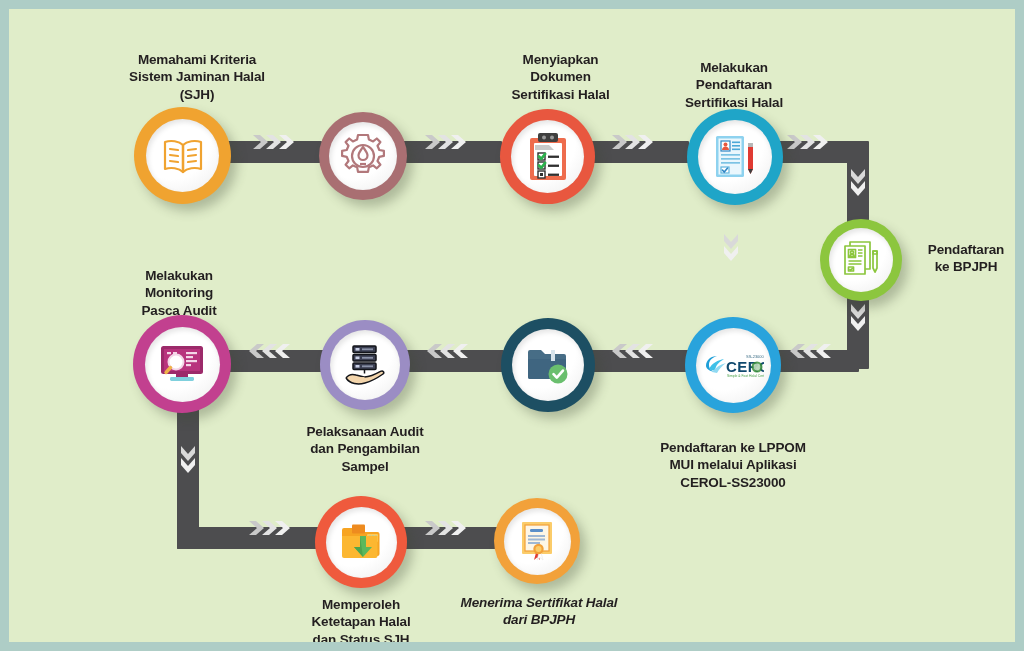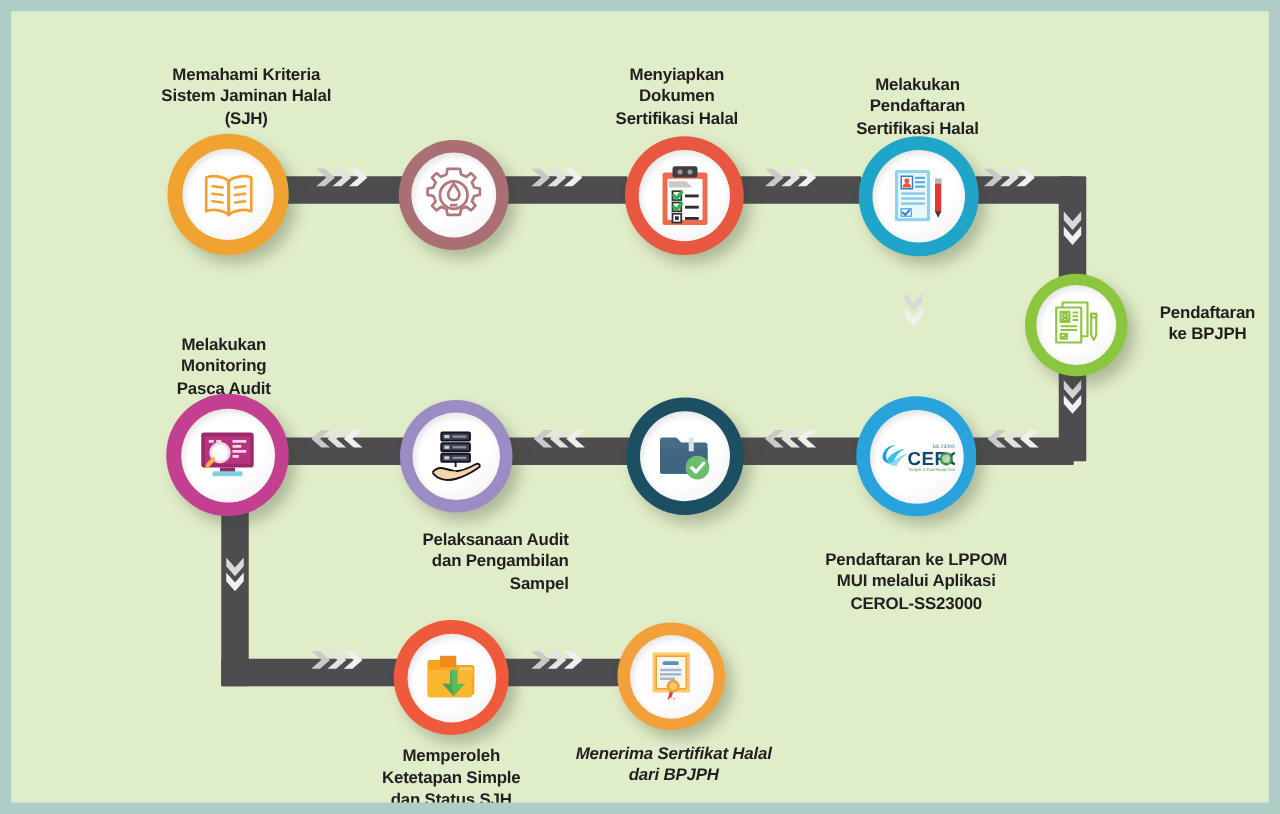--- a/index.html
+++ b/index.html
@@ -223,21 +223,21 @@
               <path d="M23 2 l5 0 .9 4.6 4.2 1.8 3.7-2.9 3.6 3.6-2.9 3.7 1.8 4.2 4.6.9 0 5-4.6.9-1.8 4.2 2.9 3.7-3.6 3.6-3.7-2.9-4.2 1.8-.9 4.6-5 0-5 0-.9-4.6-4.2-1.8-3.7 2.9-3.6-3.6 2.9-3.7-1.8-4.2-4.6-.9 0-5 4.6-.9 1.8-4.2-2.9-3.7 3.6-3.6 3.7 2.9 4.2-1.8.9-4.6 5 0"></path>
               <circle cx="23" cy="23" r="11"></circle>
               <path d="M23 14 c-3 4 -4.5 6 -4.5 8.5 0 2.6 2 4.5 4.5 4.5 2.5 0 4.5-1.9 4.5-4.5 0-2.5-1.5-4.5-4.5-8.5 Z"></path>
               <path d="M20 31 h6"></path>
             </g>
           </svg>
         </span>
       </div>
     </div>
 
-    <div class="label" style="left:435px; top:42px; width:195px;">Menyiapkan
+    <div class="label" style="left:454px; top:42px; width:195px;">Menyiapkan
 Dokumen
 Sertifikasi Halal</div>
     <div class="node" style="left:491px; top:100px; width:95px; height:95px; background:#e8573f;">
       <div class="inner" style="width:73px; height:73px;">
         <span>
           <svg width="42" height="50" viewBox="0 0 42 50">
             <rect x="3" y="6" width="36" height="42" rx="2" fill="#ee6c4d"></rect>
             <rect x="7" y="11" width="28" height="33" rx="1" fill="#ffffff"></rect>
             <rect x="11" y="1" width="20" height="9" rx="2" fill="#3f3f3f"></rect>
             <circle cx="17" cy="5.5" r="2" fill="#9a9a9a"></circle>
@@ -368,21 +368,21 @@
               <rect x="20" y="13.9" width="11" height="1.8"></rect>
               <rect x="20" y="22.4" width="11" height="1.8"></rect>
             </g>
             <path d="M22.5 26.5 v4" stroke="#13151a" stroke-width="1.5"></path>
             <path d="M4 35 c3-4 7-4 10-3 l8 2 c2 .5 2 3 0 3 l-6 0" fill="#f3d5ab" stroke="#13151a" stroke-width="1.5" stroke-linejoin="round"></path>
             <path d="M4 35 c4 6 12 7 19 5 c6-1.6 13-5.5 18-9 c2-1.4 0-4 -2.5-2.6 c-5 2.8 -11 5.4 -16 5.6" fill="#f3d5ab" stroke="#13151a" stroke-width="1.5" stroke-linejoin="round"></path>
           </svg>
         </span>
       </div>
     </div>
-    <div class="label" style="left:266px; top:414px; width:180px;text-align:right;">Pelaksanaan Audit
+    <div class="label" style="left:266px; top:414px; width:180px;">Pelaksanaan Audit
 dan Pengambilan
 Sampel</div>
 
     <div class="label" style="left:80px; top:258px; width:180px;">Melakukan
 Monitoring
 Pasca Audit</div>
     <div class="node" style="left:124px; top:306px; width:98px; height:98px; background:#c2408f;">
       <div class="inner" style="width:75px; height:75px;">
         <span>
           <svg width="48" height="44" viewBox="0 0 48 44">
@@ -420,21 +420,21 @@
               <rect x="37" y="13.6" width="2" height="2"></rect>
             </g>
             <path d="M4 14 h35.5 v20 a2 2 0 0 1 -2 2 h-31.5 a2 2 0 0 1 -2-2 z" fill="#fcb731"></path>
             <path d="M22 14 l0 11 l-6 0 l9 10 l9-10 l-6 0 l0-11 z" fill="#5bb85c"></path>
             <path d="M22 14 l0 11 l-6 0 l9 10 z" fill="#4da44e"></path>
           </svg>
         </span>
       </div>
     </div>
     <div class="label" style="left:262px; top:587px; width:180px;">Memperoleh
-Ketetapan Simple
+Ketetapan Halal
 dan Status SJH</div>
 
     <div class="node" style="left:485px; top:489px; width:86px; height:86px; background:#f2a13a;">
       <div class="inner" style="width:67px; height:67px;">
         <span>
           <svg width="42" height="44" viewBox="0 0 42 44">
             <rect x="6" y="3" width="30" height="32" rx="1" fill="#fbcc6a"></rect>
             <rect x="9" y="6" width="24" height="26" fill="#fdf6e6"></rect>
             <rect x="9" y="6" width="24" height="26" fill="none" stroke="#f2a13a" stroke-width="1.2"></rect>
             <rect x="14" y="10" width="13" height="3" rx="1.3" fill="#5b8fc9"></rect>

